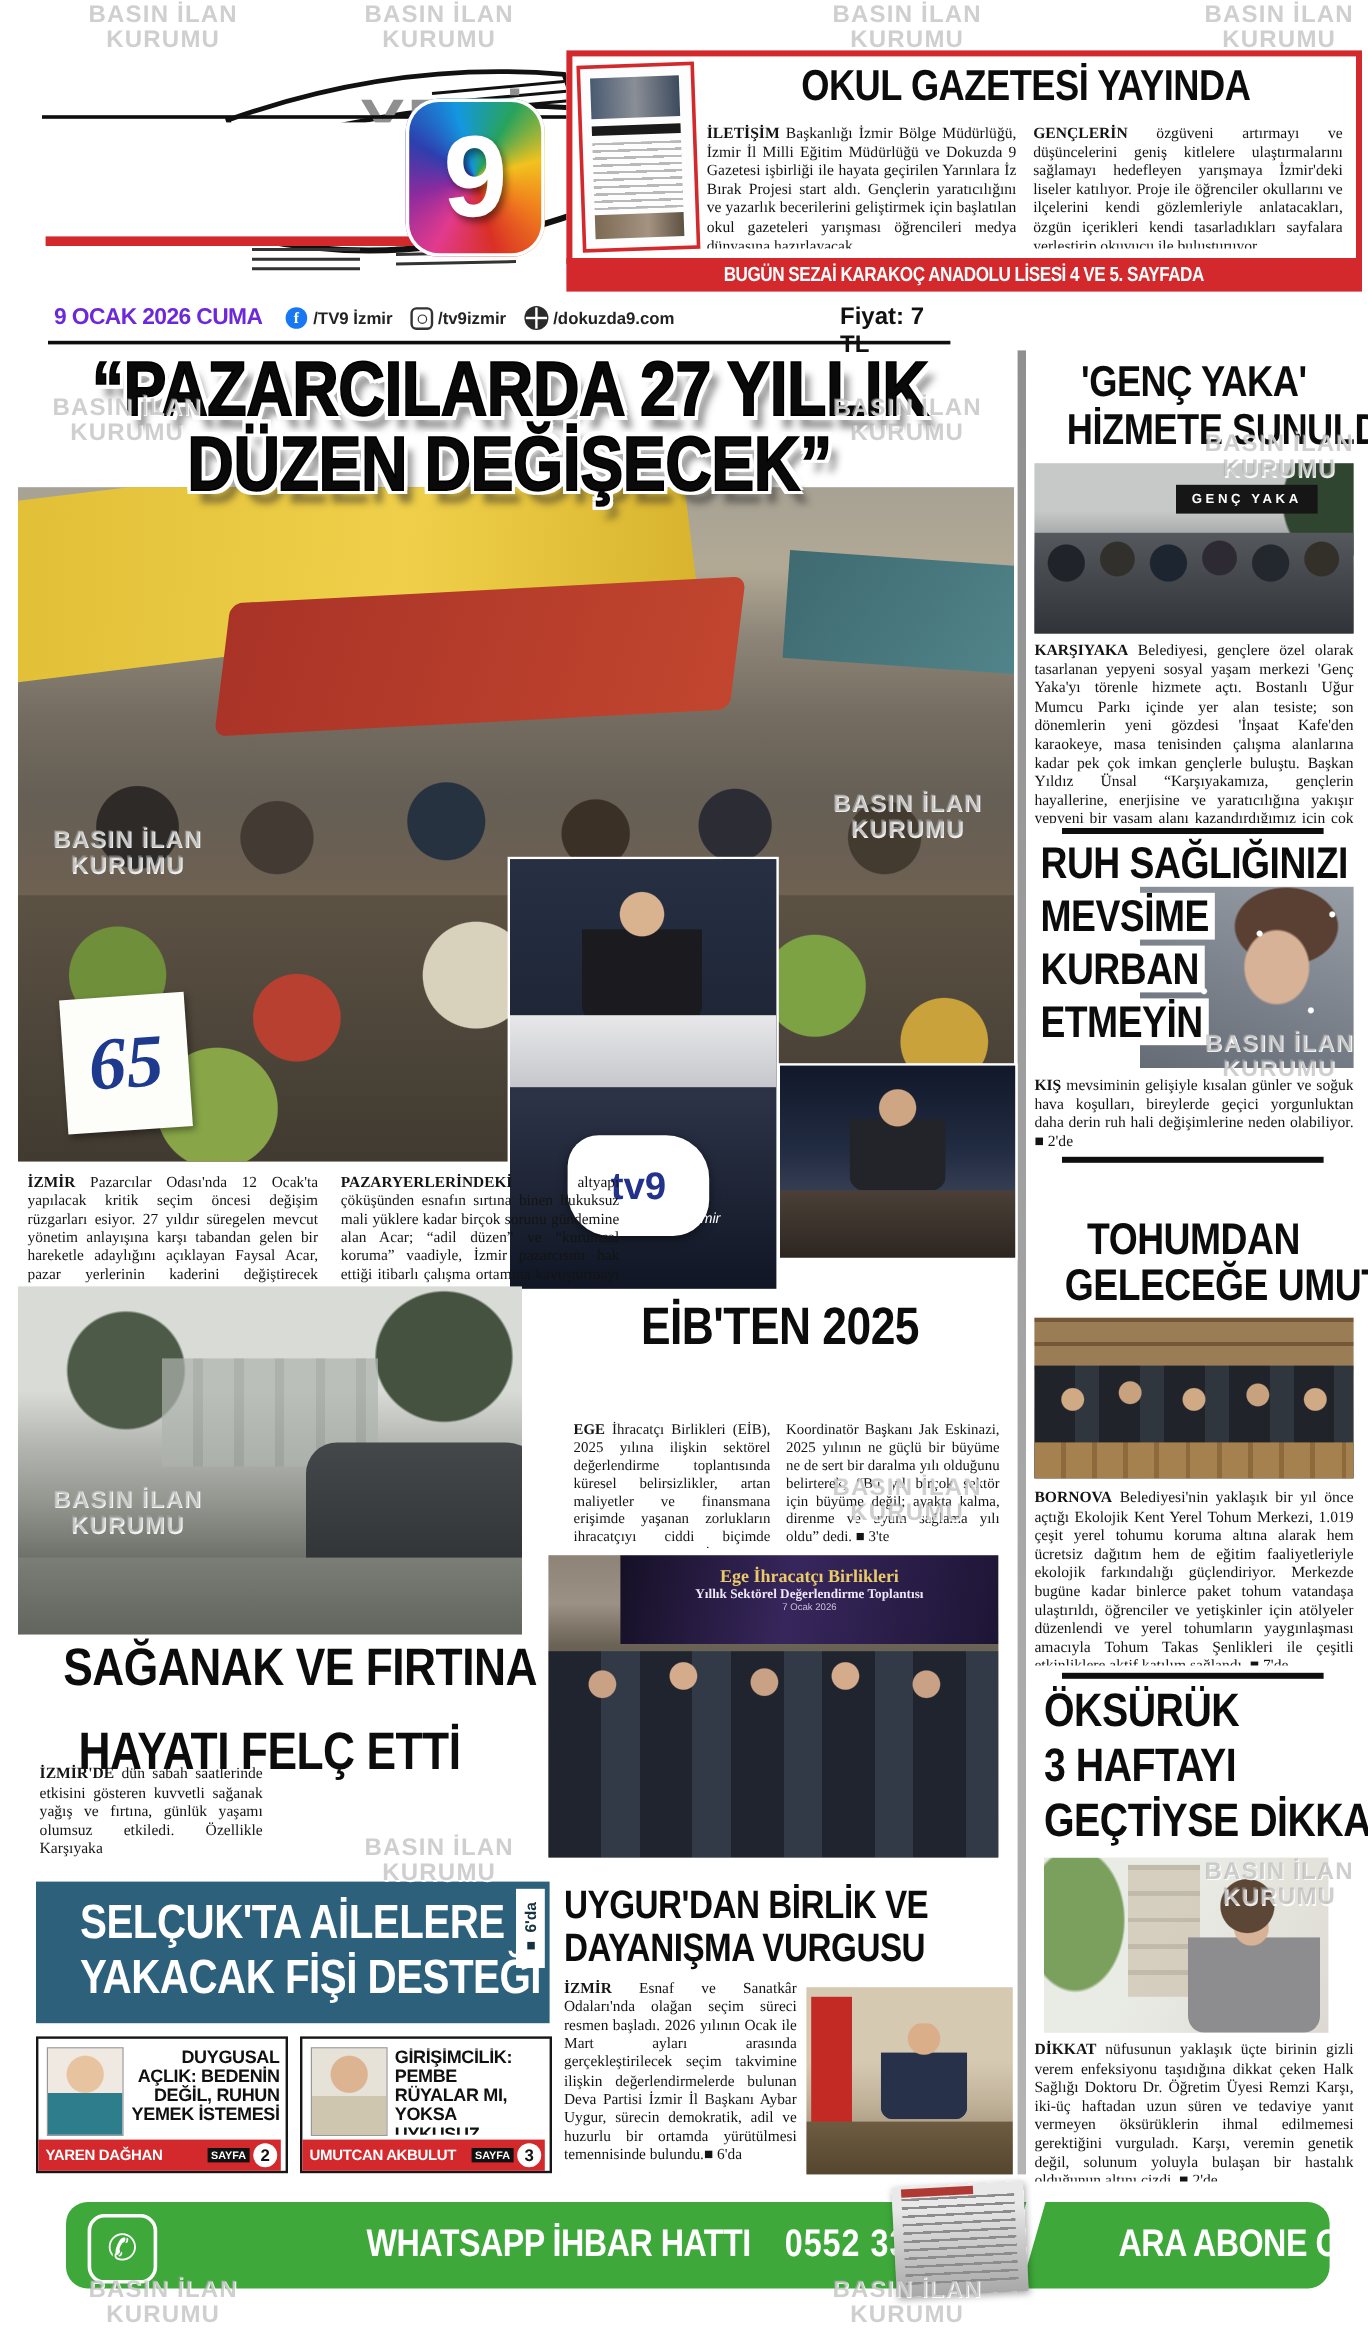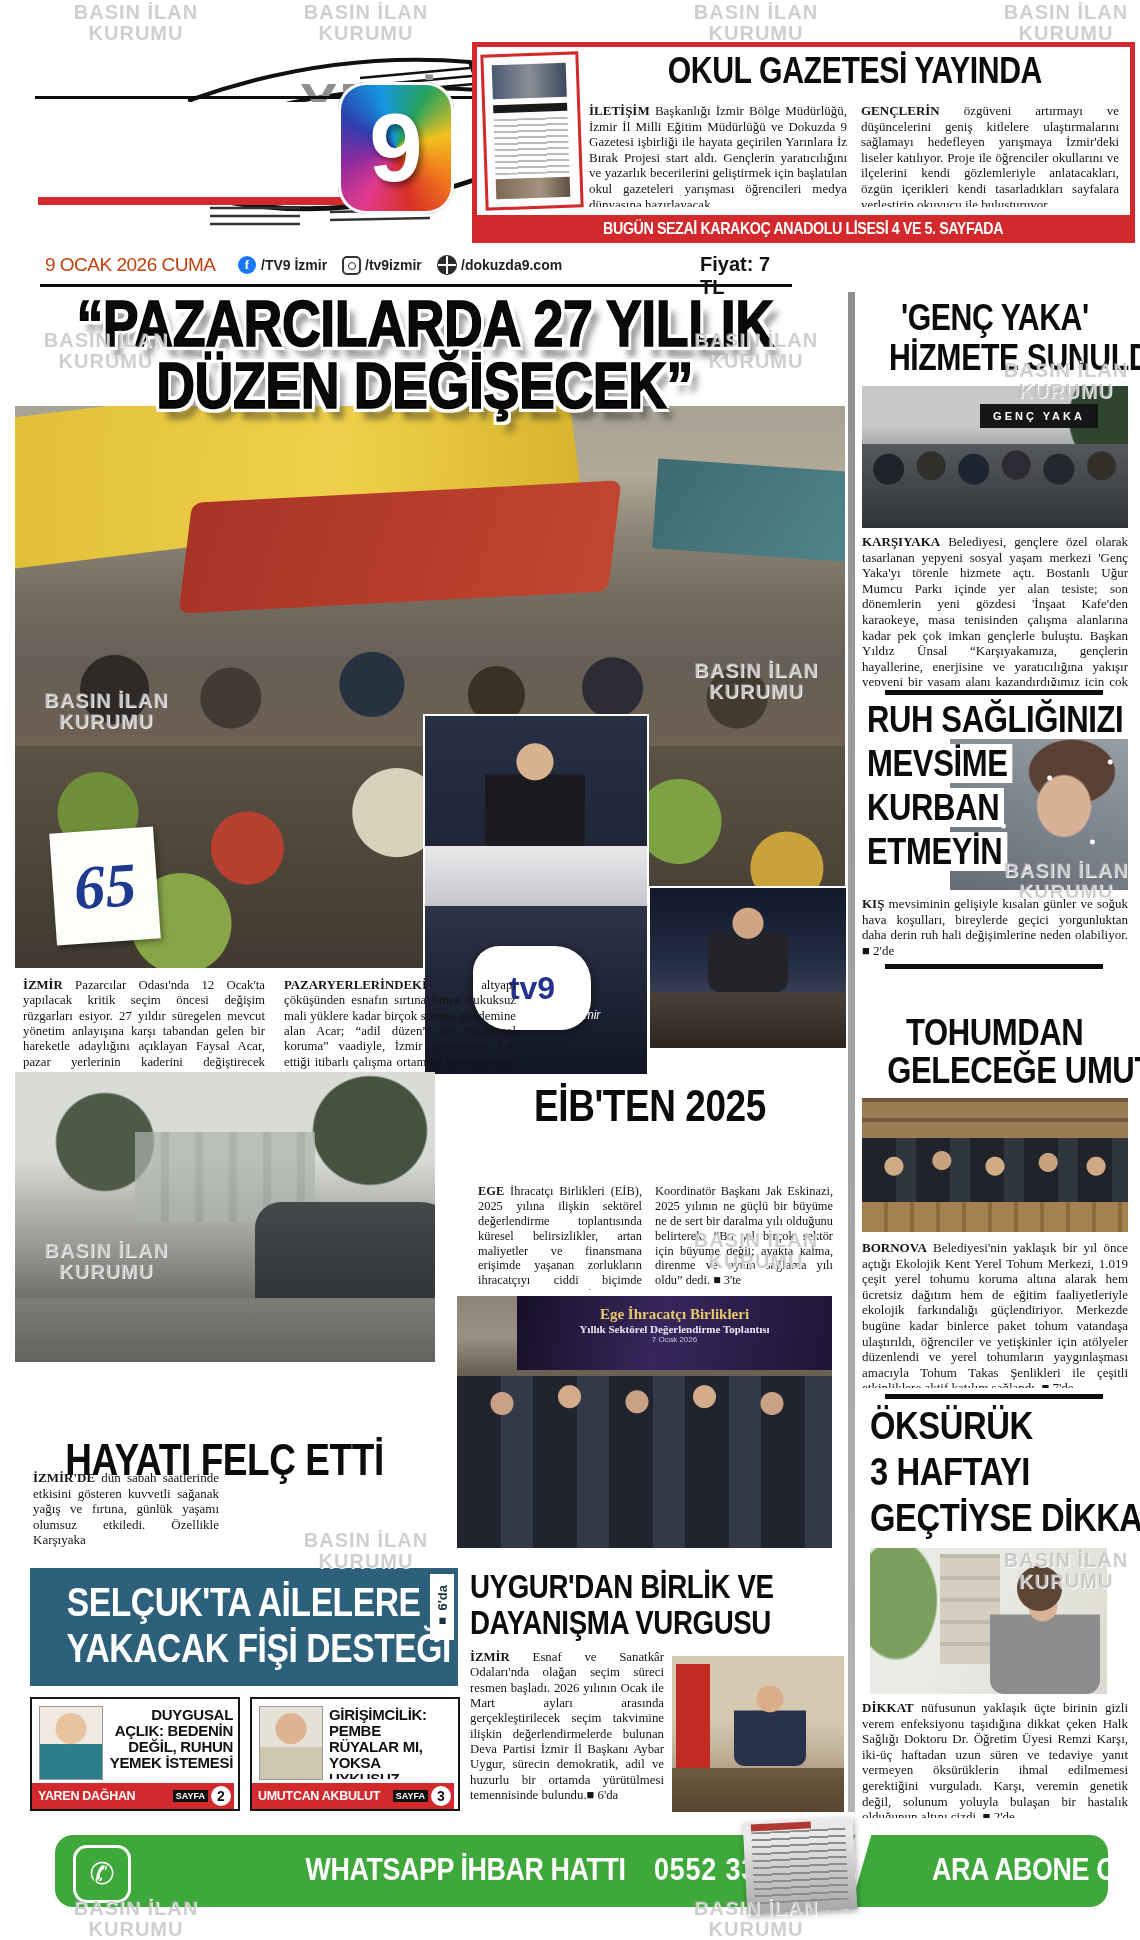--- a/index.html
+++ b/index.html
@@ -88,21 +88,21 @@
     <p class="body abs" style="left:384px;top:56px;width:258px;height:104px;font-size:13px;">
       <b>GENÇLERİN</b>
       <span>özgüveni artırmayı ve düşüncelerini geniş kitlelere ulaştırmalarını sağlamayı hedefleyen yarışmaya İzmir'deki liseler katılıyor. Proje ile öğrenciler okullarını ve ilçelerini kendi gözlemleriyle anlatacakları, özgün içerikleri kendi tasarladıkları sayfalara yerleştirip okuyucu ile buluşturuyor.</span>
     </p>
   </div>
   <div class="abs redbar" style="left:472px;top:215px;width:663px;height:28px;display:flex;align-items:center;justify-content:center;">
     <span class="cond" style="color:#fff;font-weight:bold;font-size:17px;">BUGÜN SEZAİ KARAKOÇ ANADOLU LİSESİ 4 VE 5. SAYFADA</span>
   </div>
 
   <div class="abs" style="left:40px;top:250px;width:752px;height:30px;">
-    <span class="abs" style="left:5px;top:4px;font-size:19px;font-weight:normal;letter-spacing:-.5px;color:#c2410c;">9 OCAK 2026 CUMA</span>
+    <span class="abs" style="left:5px;top:4px;font-size:19px;font-weight:bold;letter-spacing:-.5px;color:#6d28d9;">9 OCAK 2026 CUMA</span>
     <span class="abs" style="left:198px;top:6px;width:18px;height:18px;border-radius:50%;background:#1877f2;color:#fff;font-weight:bold;font-size:13px;text-align:center;line-height:18px;font-family:'Liberation Serif',serif;">f</span>
     <span class="abs" style="left:221px;top:7px;font-size:14px;font-weight:bold;color:#222;">/TV9 İzmir</span>
     <span class="abs" style="left:302px;top:6px;width:15px;height:15px;border:2px solid #333;border-radius:5px;"></span>
     <span class="abs" style="left:308px;top:12px;width:6px;height:6px;border:1.5px solid #333;border-radius:50%;"></span>
     <span class="abs" style="left:325px;top:7px;font-size:14px;font-weight:bold;color:#222;">/tv9izmir</span>
     <span class="abs" style="left:398px;top:6px;width:18px;height:18px;border-radius:50%;background:#2b2b2b;
           box-shadow:0 0 0 1px #2b2b2b;overflow:hidden;">
       <span class="abs" style="left:0;top:8px;width:18px;height:2px;background:#fff;"></span>
       <span class="abs" style="left:8px;top:0;width:2px;height:18px;background:#fff;"></span>
     </span>
@@ -172,20 +172,23 @@
 
   <div class="abs photo" style="left:15px;top:1072px;width:420px;height:290px;
               background:linear-gradient(180deg,#d8dbd6 0 30%,#b5b8b2 45%,#93968f 62%,#6e716a 78%,#565952 100%);">
     <div class="abs" style="left:30px;top:10px;width:120px;height:120px;background:radial-gradient(ellipse at 50% 50%,#4c5a47 0 48px,transparent 50px);"></div>
     <div class="abs" style="left:280px;top:0;width:150px;height:130px;background:radial-gradient(ellipse at 50% 45%,#44523f 0 56px,transparent 58px);"></div>
     <div class="abs" style="left:120px;top:60px;width:180px;height:90px;background:repeating-linear-gradient(90deg,#aeb3ae 0 26px,#9aa09b 26px 34px);opacity:.7;"></div>
     <div class="abs" style="left:240px;top:130px;width:200px;height:110px;background:linear-gradient(180deg,#45484a,#303335);border-radius:26px 34px 8px 8px;"></div>
     <div class="abs" style="left:0;top:226px;width:420px;height:64px;background:linear-gradient(180deg,#7b7e76,#62655d);"></div>
   </div>
 
+  <div class="abs hl" style="left:15px;top:1368px;width:420px;font-size:44px;">
+    <span class="cond">SAĞANAK VE FIRTINA</span>
+  </div>
   <div class="abs hl" style="left:15px;top:1414px;width:420px;font-size:44px;margin-top:24px;">
     <span class="cond">HAYATI FELÇ ETTİ</span>
   </div>
   <p class="body abs" style="left:33px;top:1470px;width:186px;height:88px;font-size:13px;">
     <b>İZMİR'DE</b>
     <span>dün sabah saatlerinde etkisini gösteren kuvvetli sağanak yağış ve fırtına, günlük yaşamı olumsuz etkiledi. Özellikle Karşıyaka</span>
   </p>
 
   <div class="abs hl" style="left:455px;top:1084px;width:390px;font-size:44px;">
     <span class="cond">EİB'TEN 2025</span>

